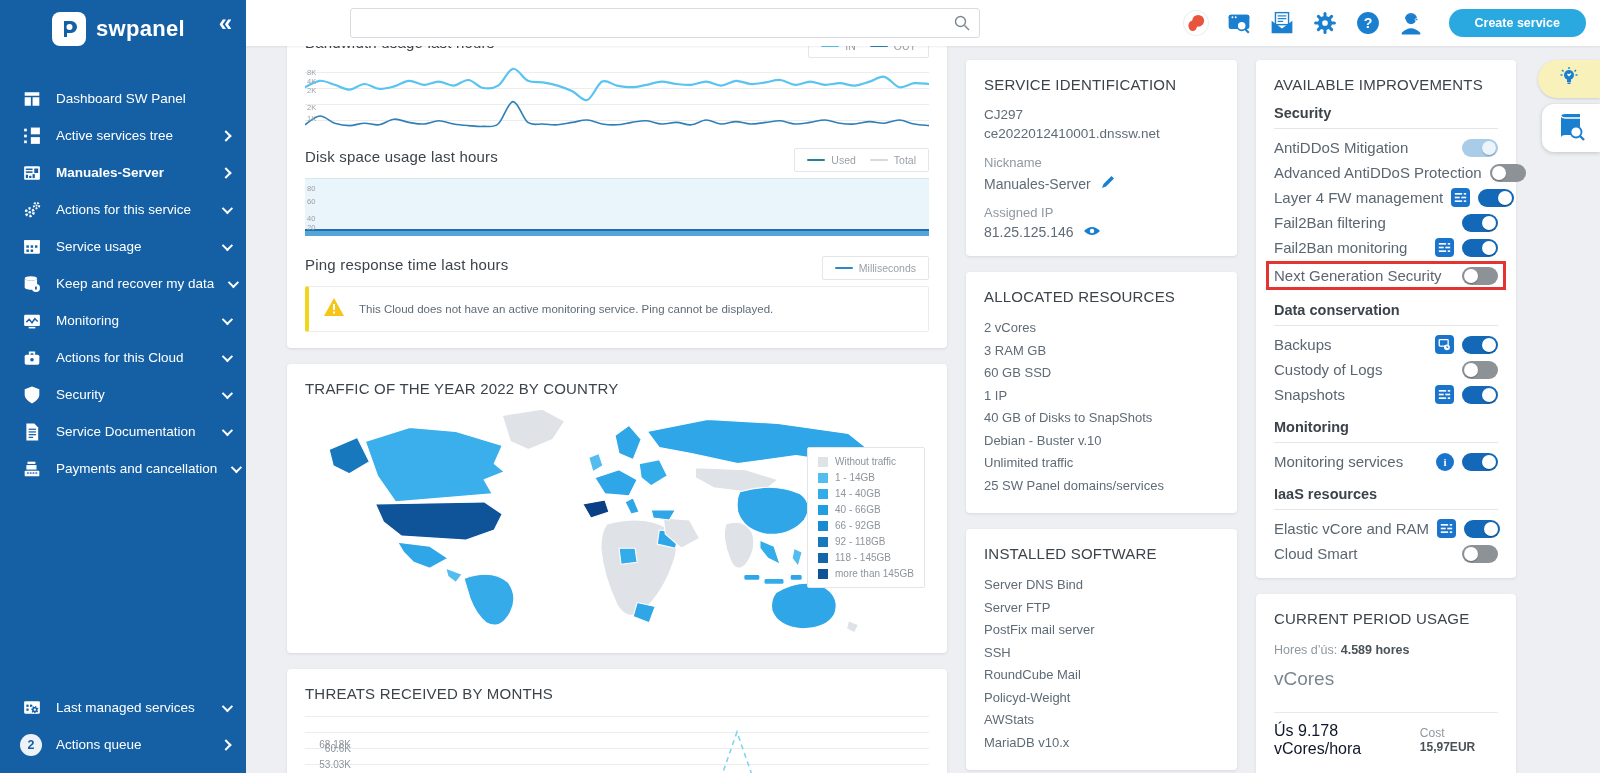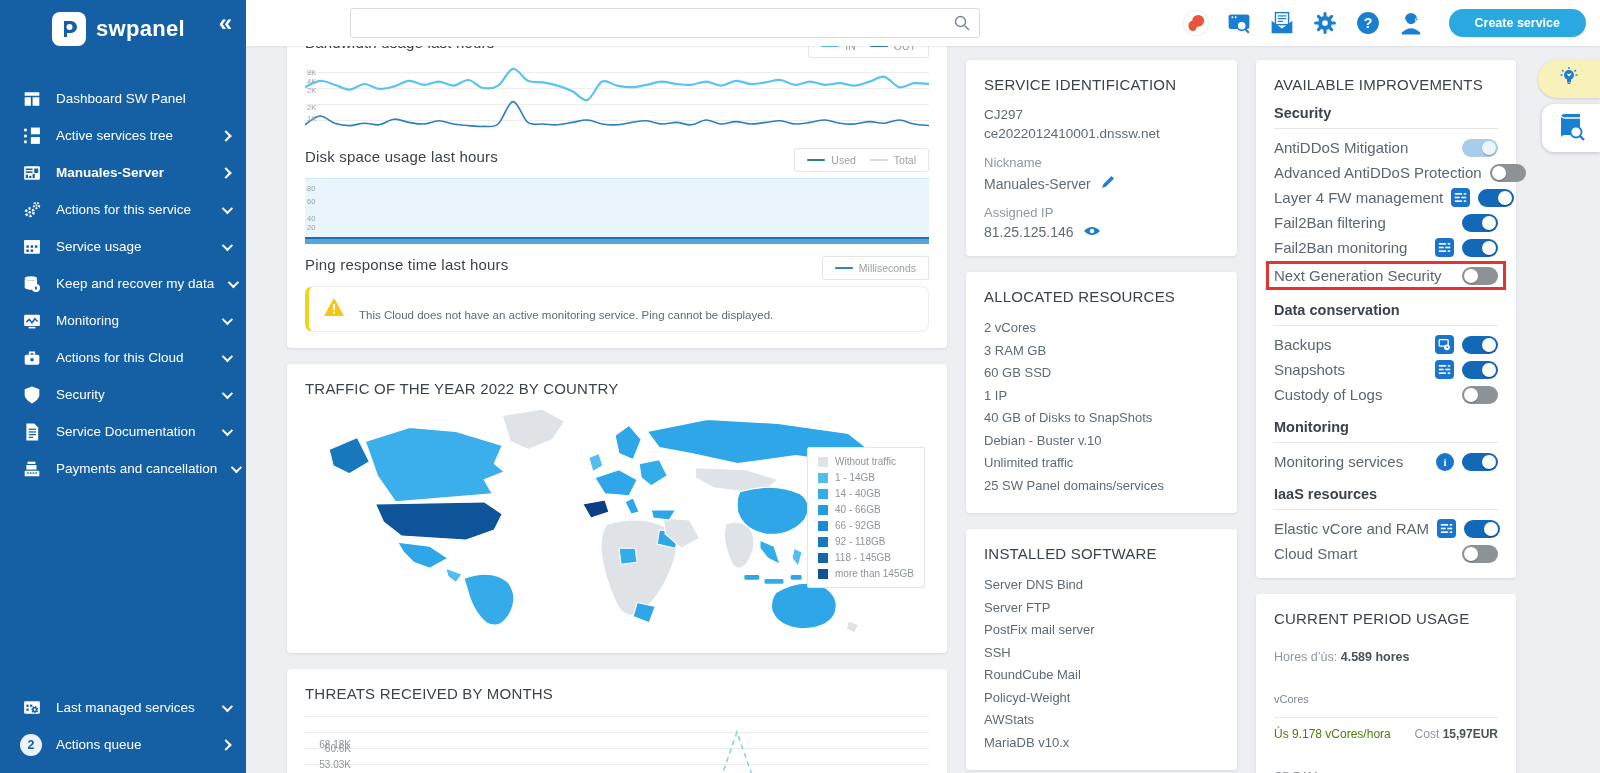--- a/index.html
+++ b/index.html
@@ -46,23 +46,23 @@
   
   .card-charts{margin-top:-40px;padding-top:14px}
   .chart-head{display:flex;align-items:flex-start;justify-content:space-between;height:24px;margin-bottom:6px}
   .legend-box{display:flex;align-items:center;gap:14px;border:1px solid #e4e6e8;border-radius:2px;padding:5px 12px;font-size:10.5px;color:#9aa1a8;cursor:pointer}
   .leg-item{display:flex;align-items:center;gap:6px}
   .leg-line{width:18px;height:2px;border-radius:1px}
   .bw-plot{position:relative;height:72px;margin-bottom:12px}
   .bw-plot .grid{position:absolute;left:0;right:0;height:1px;background:#ededed}
   .ylab{position:absolute;left:2px;font-size:7.5px;color:#9aa1a8;z-index:2}
   .bw-svg,.disk-svg{position:absolute;inset:0;width:100%;height:100%}
-  .disk-plot{position:relative;height:66px;margin-bottom:12px;background:#e9f5fb;border-top:1px solid #cfe9f6}
+  .disk-plot{position:relative;height:58px;margin-bottom:20px;background:#e9f5fb;border-top:1px solid #cfe9f6}
   .disk-used{position:absolute;left:0;right:0;bottom:0;height:7px;background:#56a5d8;border-top:2px solid #1f6fae}
-  .alert{display:flex;align-items:flex-end;gap:14px;border:1px solid #ececec;border-left:4px solid #efd51c;border-radius:8px;padding:10px 14px;min-height:40px}
+  .alert{display:flex;align-items:center;gap:14px;border:1px solid #ececec;border-left:4px solid #efd51c;border-radius:2px;padding:10px 14px;min-height:40px}
   .alert-text{font-size:11.5px;color:#5f6b76}
 
   
   .map-wrap{position:relative;margin-top:8px}
   .map-legend{position:absolute;right:4px;top:42px;width:118px;background:#fff;border:1px solid #e3e5e7;border-radius:2px;padding:8px 10px;display:flex;flex-direction:column;gap:5px}
   .ml-row{display:flex;align-items:center;gap:7px}
   .ml-sw{width:10px;height:10px;flex:none}
   .ml-lb{font-size:10px;color:#8d949b;white-space:nowrap}
 
   
@@ -87,25 +87,25 @@
   .toggle::after{content:"";position:absolute;width:14px;height:14px;border-radius:50%;top:2px;background:#fff;box-shadow:0 1px 1px rgba(0,0,0,.25)}
   .toggle.v-on{background:#1368b8}.toggle.v-on::after{right:2px}
   .toggle.v-dim{background:#a9cde9}.toggle.v-dim::after{right:2px;background:#edf4fa}
   .toggle.v-off{background:#8d9297}.toggle.v-off::after{left:2px}
   .chip{width:19px;height:19px;border-radius:4px;background:#1b74cc;display:flex;align-items:center;justify-content:center;flex:none;cursor:pointer}
   .infochip{width:18px;height:18px;border-radius:50%;background:#1b74cc;color:#fff;font-size:11px;font-weight:bold;font-family:"Liberation Serif",serif;display:flex;align-items:center;justify-content:center;flex:none;cursor:pointer}
   .hl-red{border:3px solid #e43431;margin:1px -8px;padding:0 5px}
   .hl-red .imp-row{height:23px}
 
   
-  .usage-hours{font-size:12.5px;color:#8f98a0;margin-top:23px}
+  .usage-hours{font-size:12.5px;color:#8f98a0;margin-top:16px}
   .usage-hours b{color:#4a5258}
-  .u-sec{font-size:11px;color:#7d868e;margin-top:29px;padding-bottom:12px;border-bottom:1px solid #e7e9eb}
+  .u-sec{font-size:19px;color:#7d868e;margin-top:11px;padding-bottom:22px;border-bottom:1px solid #e7e9eb}
   .u-row{display:flex;justify-content:space-between;align-items:center;margin-top:9px}
-  .u-use{font-size:12px;color:#4d7c0f}
+  .u-use{font-size:16px;color:#0f172a}
   .u-cost{font-size:12px;color:#8f98a0}
   .u-cost b{color:#4a5258;font-weight:bold}
 
   
   .pill{position:absolute;right:0;z-index:40;display:flex;align-items:center;justify-content:center;cursor:pointer}
   .pill-bulb{top:60px;width:62px;height:38px;border-radius:19px 0 0 19px;background:#f8f2ba;box-shadow:0 1px 3px rgba(0,0,0,.15)}
   .pill-book{top:104px;width:58px;height:48px;border-radius:12px 0 0 12px;background:#fff;box-shadow:0 1px 4px rgba(0,0,0,.18)}
 </style>
 </head>
 <body>
@@ -641,36 +641,36 @@
             <span class="chip">
                 <svg width="13" height="13" viewBox="0 0 16 16">
                   <rect x="1.5" y="2" width="11" height="8" rx="1" fill="none" stroke="#fff" stroke-width="1.6"></rect>
                   <circle cx="11" cy="11.5" r="3.6" fill="#fff"></circle>
                   <path d="M11 9.6 v2 h1.6" stroke="#1b74cc" stroke-width="1.2" fill="none"></path>
                 </svg>
               </span>
             <span class="toggle v-on"></span>
           </div>
           <div class="imp-row">
+            <span class="lbl">Custody of Logs</span>
+            <span class="toggle v-off"></span>
+          </div>
+          <div class="imp-row">
             <span class="lbl">Snapshots</span>
             <span class="chip">
                 <svg width="13" height="13" viewBox="0 0 16 16" fill="#fff">
                   <rect x="1" y="2.5" width="9" height="2"></rect>
                   <rect x="12" y="2.5" width="3" height="2"></rect>
                   <rect x="1" y="7" width="6" height="2"></rect>
                   <rect x="9" y="7" width="6" height="2"></rect>
                   <rect x="1" y="11.5" width="9" height="2"></rect>
                   <rect x="12" y="11.5" width="3" height="2"></rect>
                 </svg>
               </span>
             <span class="toggle v-on"></span>
-          </div>
-          <div class="imp-row">
-            <span class="lbl">Custody of Logs</span>
-            <span class="toggle v-off"></span>
           </div>
         </div>
 
         <div class="imp-sec">Monitoring</div>
         <div class="imp-rows">
           <div class="imp-row">
             <span class="lbl">Monitoring services</span>
             <span class="infochip">i</span>
             <span class="toggle v-on"></span>
           </div>

